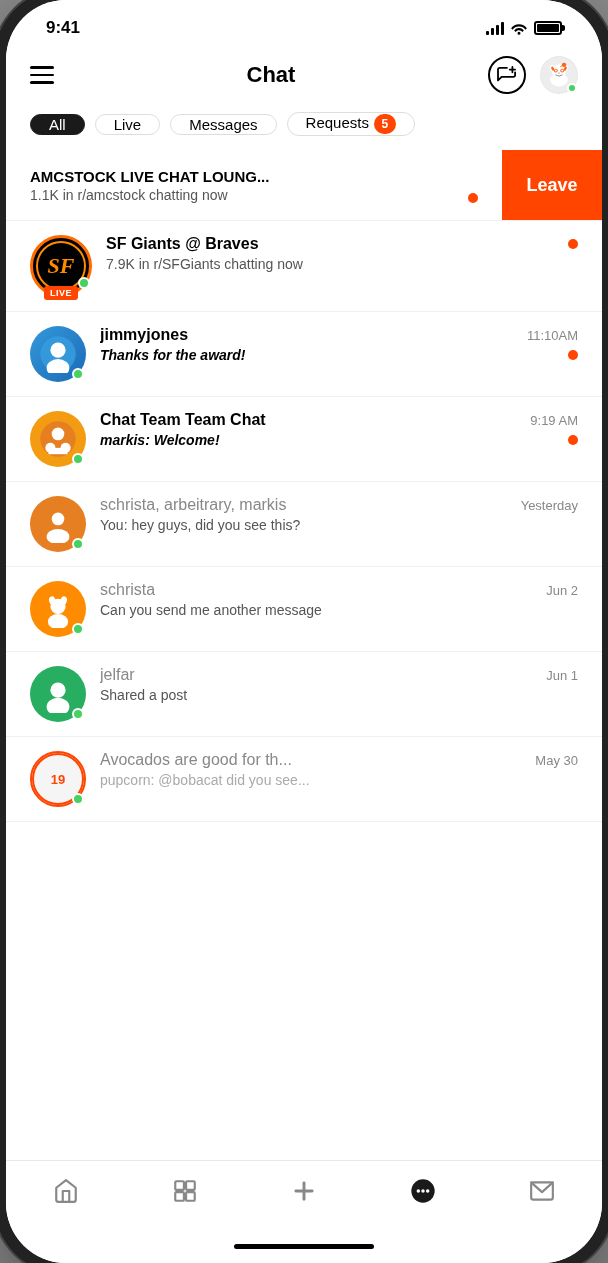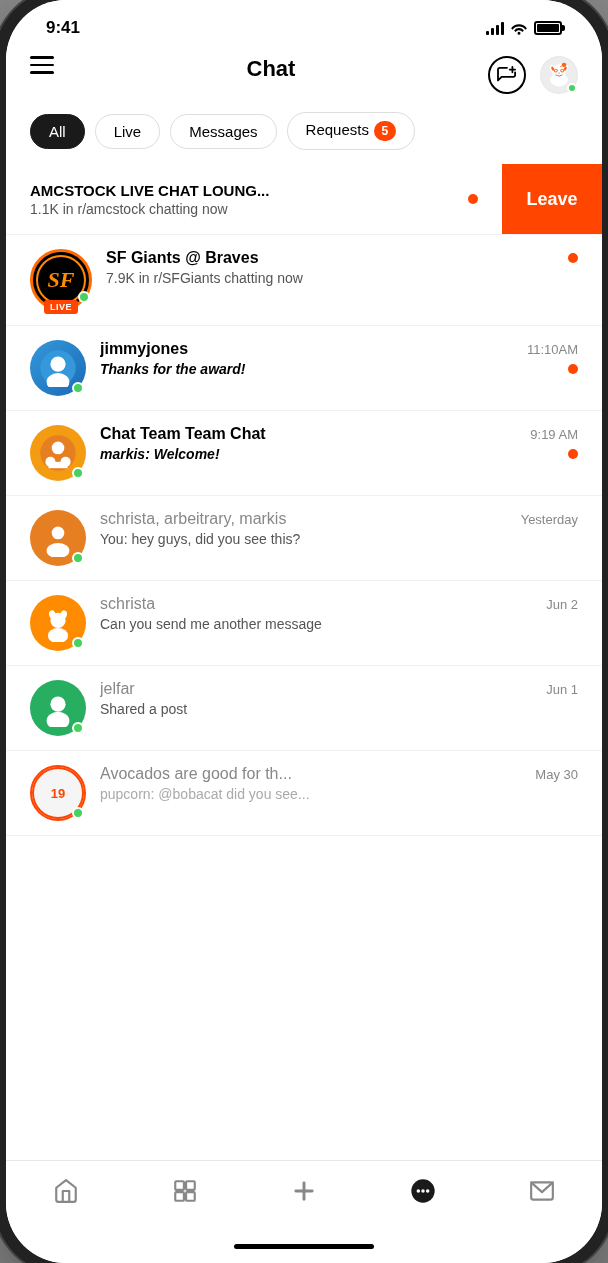--- a/index.html
+++ b/index.html
@@ -78,21 +78,21 @@
       height: 8px;
       width: 22px;
       background: #000;
       border-radius: 1px;
       margin: 0 1px;
     }
 
     
     .header {
       display: flex;
-      align-items: flex-start;
+      align-items: center;
       justify-content: space-between;
       padding: 10px 24px 12px 24px;
       background: #fff;
     }
     .hamburger-icon {
       display: flex;
       flex-direction: column;
       gap: 5px;
       cursor: pointer;
     }
@@ -158,21 +158,21 @@
 
     
     .filter-tabs {
       display: flex;
       align-items: center;
       gap: 10px;
       padding: 6px 24px 14px 24px;
       background: #fff;
     }
     .tab-btn {
-      padding: 8px 18px;
+      padding: 1px 18px;
       border-radius: 999px;
       border: 1.5px solid #ddd;
       background: #fff;
       font-size: 15px;
       font-weight: 500;
       color: #000;
       cursor: pointer;
       position: relative;
       white-space: nowrap;
     }
@@ -207,21 +207,21 @@
     .live-banner-row {
       display: flex;
       align-items: center;
       position: relative;
       overflow: visible;
     }
     .live-banner-content {
       flex: 1;
       padding: 16px 24px;
       display: flex;
-      align-items: center;
+      align-items: flex-end;
       justify-content: space-between;
     }
     .live-banner-text {}
     .live-banner-title {
       font-size: 15px;
       font-weight: 700;
       color: #000;
     }
     .live-banner-sub {
       font-size: 14px;

